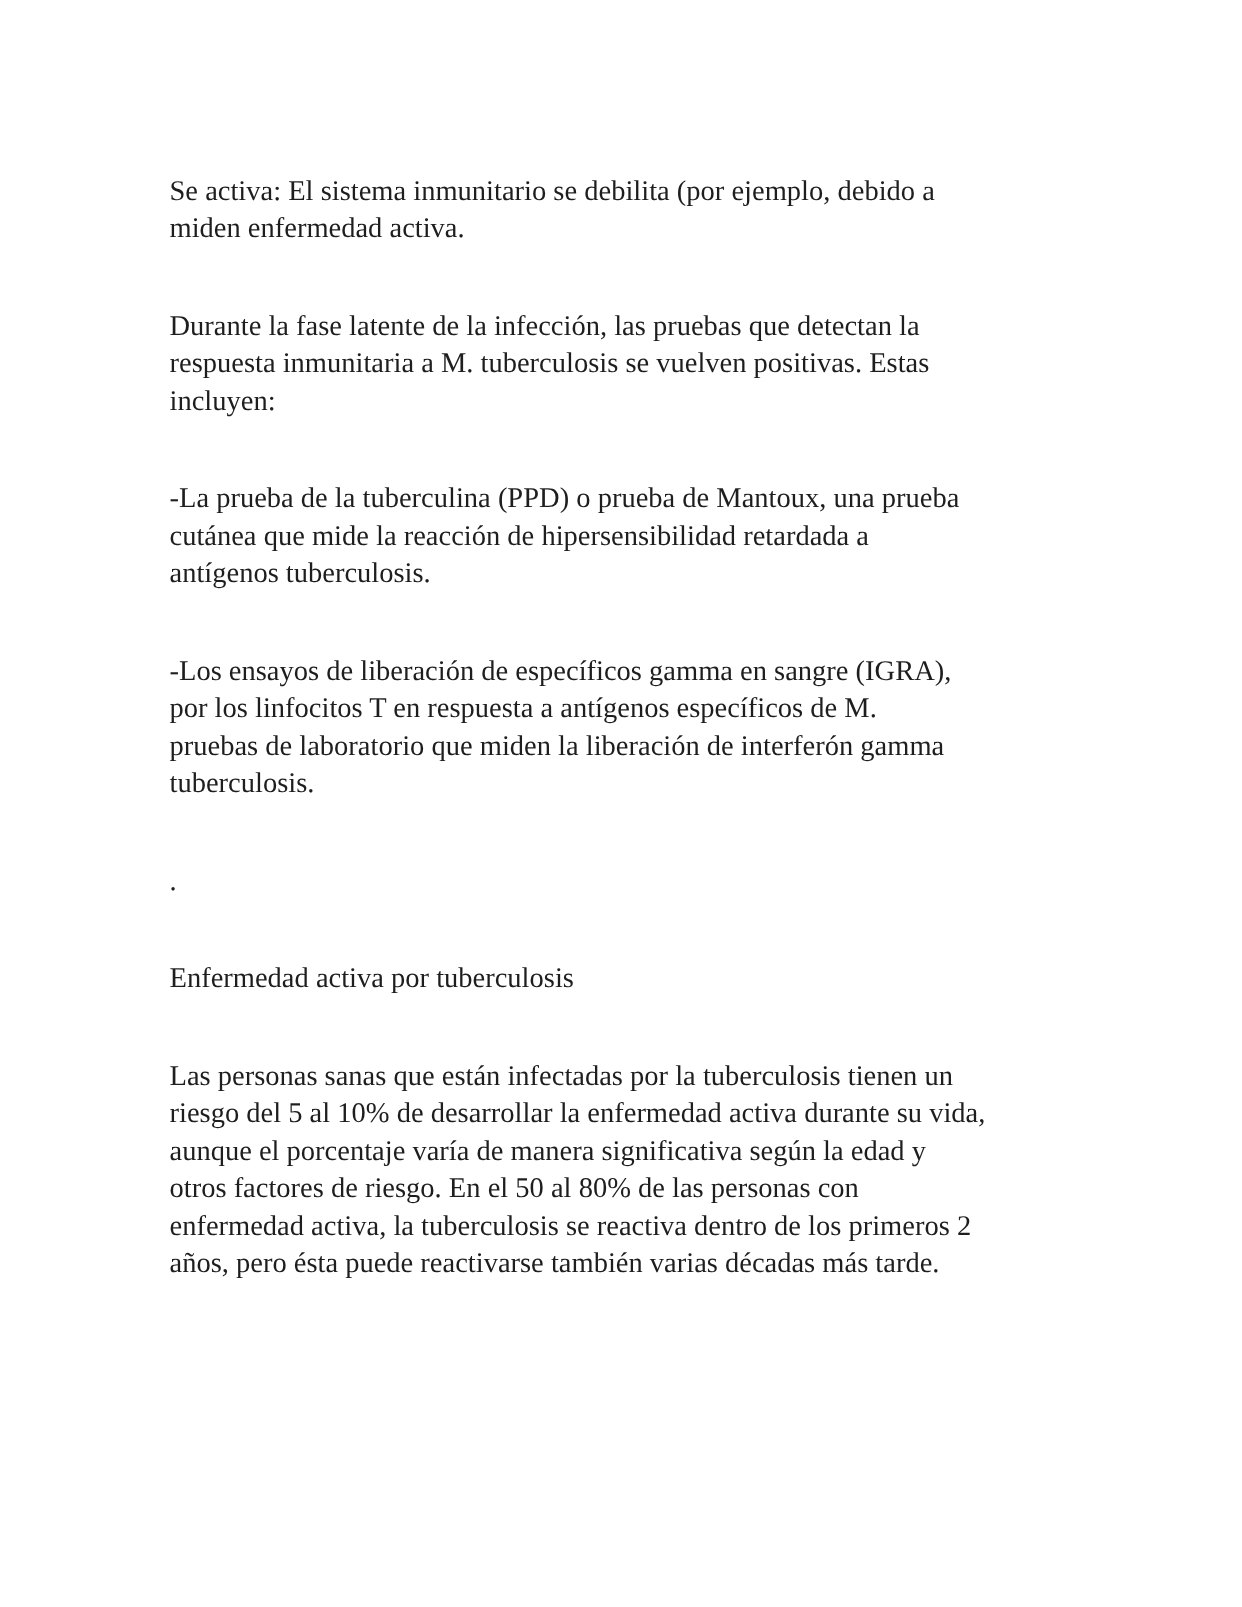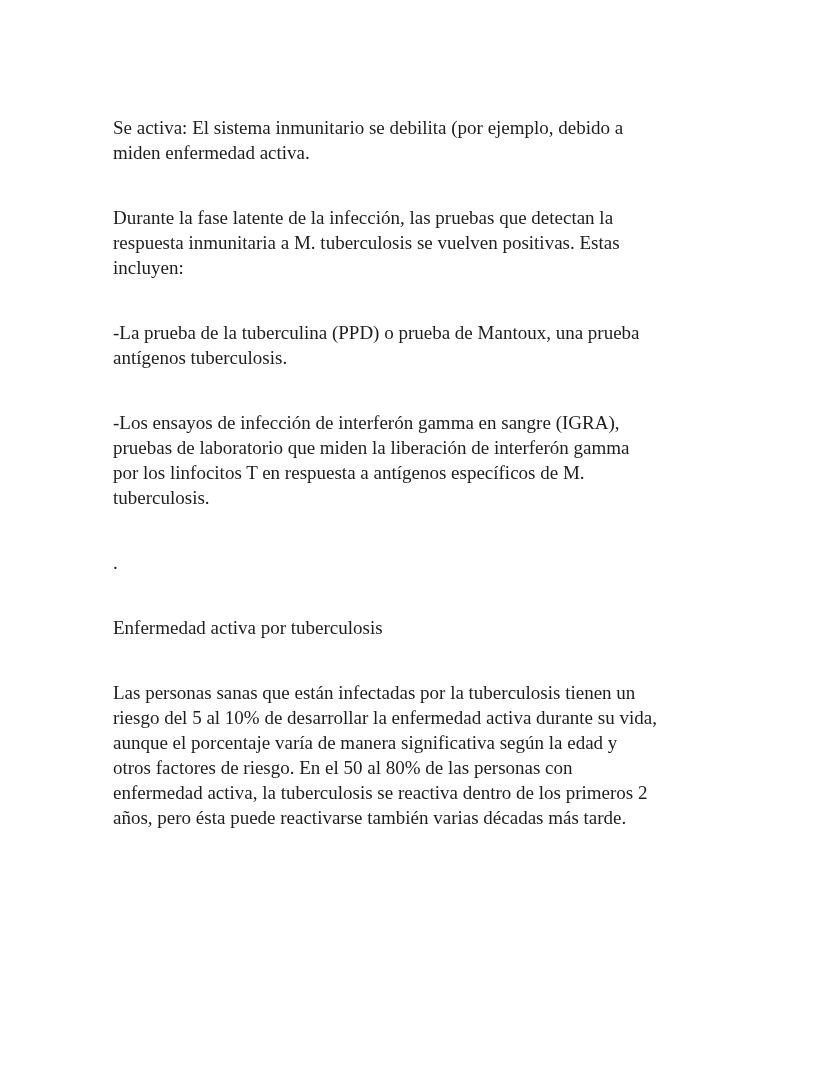--- a/index.html
+++ b/index.html
@@ -49,27 +49,28 @@
     </div>
 
     <div class="para">
       <span class="line">Durante la fase latente de la infección, las pruebas que detectan la</span>
       <span class="line">respuesta inmunitaria a M. tuberculosis se vuelven positivas. Estas</span>
       <span class="line">incluyen:</span>
     </div>
 
     <div class="para">
       <span class="line">-La prueba de la tuberculina (PPD) o prueba de Mantoux, una prueba</span>
+      <span class="line">cutánea que mide la reacción de hipersensibilidad retardada a</span>
       <span class="line">antígenos tuberculosis.</span>
     </div>
 
     <div class="para">
-      <span class="line">-Los ensayos de infección de interferón gamma en sangre (IGRA),</span>
+      <span class="line">-Los ensayos de liberación de específicos gamma en sangre (IGRA),</span>
+      <span class="line">por los linfocitos T en respuesta a antígenos específicos de M.</span>
       <span class="line">pruebas de laboratorio que miden la liberación de interferón gamma</span>
-      <span class="line">por los linfocitos T en respuesta a antígenos específicos de M.</span>
       <span class="line">tuberculosis.</span>
     </div>
 
 
     <div class="para">
       <span class="line">.</span>
     </div>
 
     <div class="para">
       <span class="line">Enfermedad activa por tuberculosis</span>

